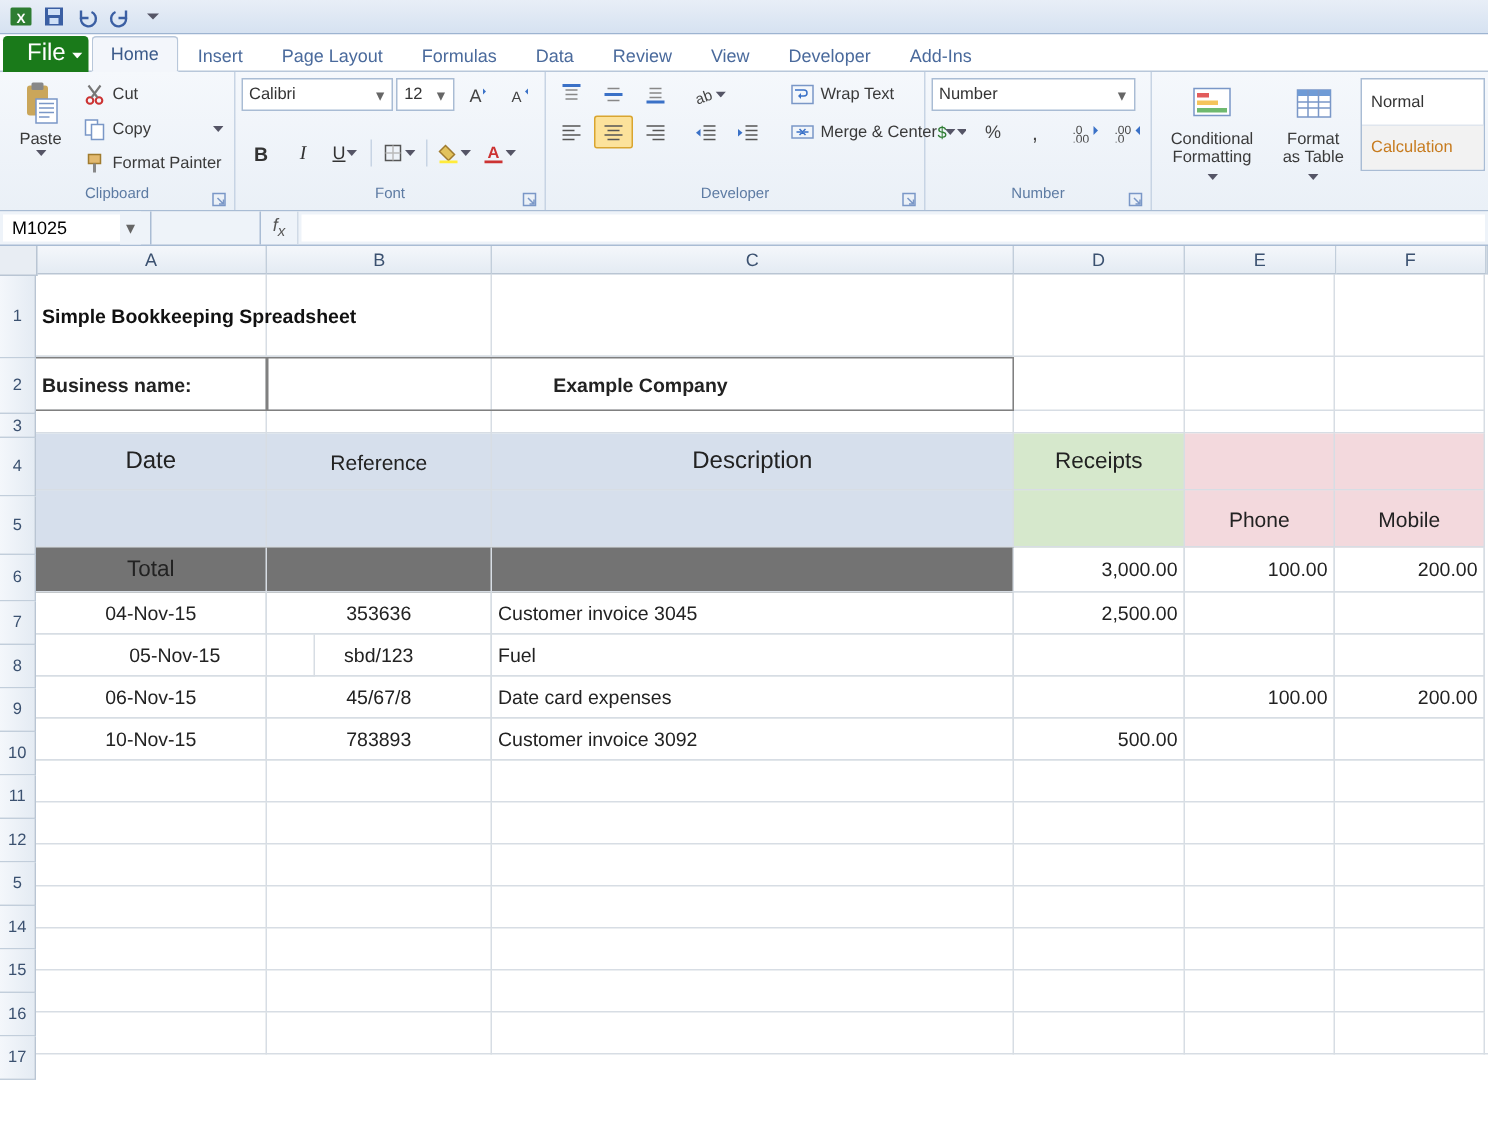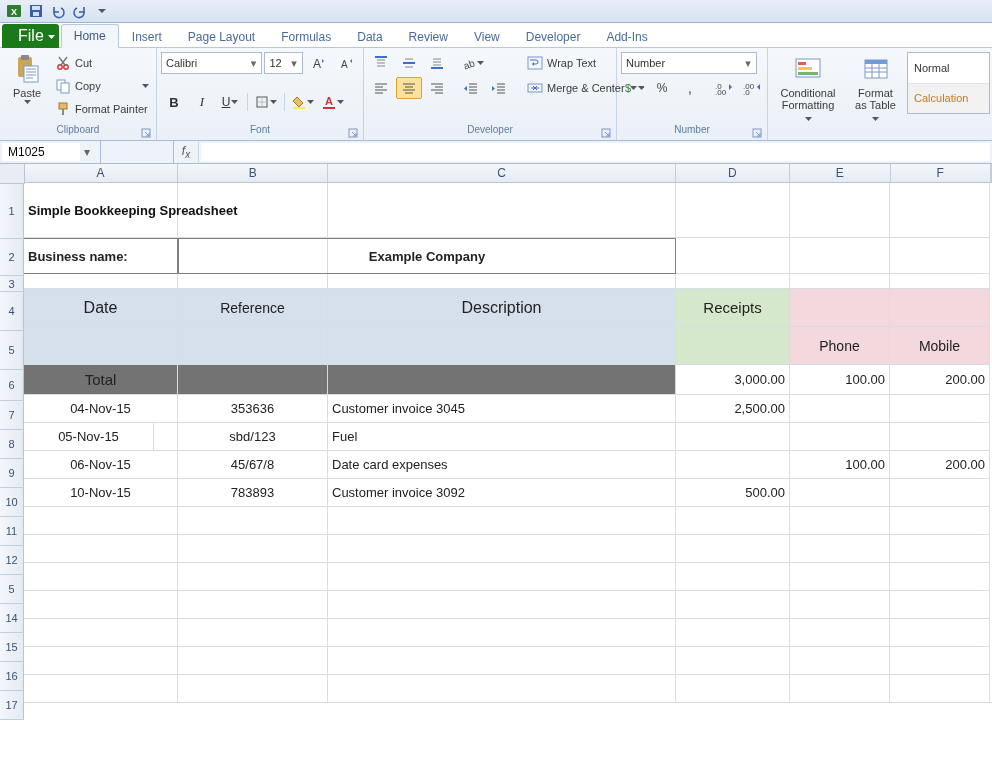--- a/index.html
+++ b/index.html
@@ -610,21 +610,21 @@
       <div class="cell sheet-font hdr-yellow" style="left: 304px; top: 182px; width: 348px; height: 30px;"></div>
       <div class="cell sheet-font right" style="left: 652px; top: 182px; width: 114px; height: 30px;">3,000.00</div>
       <div class="cell sheet-font right" style="left: 766px; top: 182px; width: 100px; height: 30px;">100.00</div>
       <div class="cell sheet-font right" style="left: 866px; top: 182px; width: 100px; height: 30px;">200.00</div>
       <div class="cell sheet-font center" style="left: 0px; top: 212px; width: 154px; height: 28px;">04-Nov-15</div>
       <div class="cell sheet-font center" style="left: 154px; top: 212px; width: 150px; height: 28px;">353636</div>
       <div class="cell sheet-font " style="left: 304px; top: 212px; width: 348px; height: 28px;">Customer invoice 3045</div>
       <div class="cell sheet-font right" style="left: 652px; top: 212px; width: 114px; height: 28px;">2,500.00</div>
       <div class="cell sheet-font right" style="left: 766px; top: 212px; width: 100px; height: 28px;"></div>
       <div class="cell sheet-font right" style="left: 866px; top: 212px; width: 100px; height: 28px;"></div>
-      <div class="cell sheet-font center" style="left: 0px; top: 240px; width: 130px; height: 28px;">05-Nov-15</div>
+      <div class="cell sheet-font center" style="left: 0px; top: 240px; width: 186px; height: 28px;">05-Nov-15</div>
       <div class="cell sheet-font center" style="left: 154px; top: 240px; width: 150px; height: 28px;">sbd/123</div>
       <div class="cell sheet-font " style="left: 304px; top: 240px; width: 348px; height: 28px;">Fuel</div>
       <div class="cell sheet-font right" style="left: 652px; top: 240px; width: 114px; height: 28px;"></div>
       <div class="cell sheet-font right" style="left: 766px; top: 240px; width: 100px; height: 28px;"></div>
       <div class="cell sheet-font right" style="left: 866px; top: 240px; width: 100px; height: 28px;"></div>
       <div class="cell sheet-font center" style="left: 0px; top: 268px; width: 154px; height: 28px;">06-Nov-15</div>
       <div class="cell sheet-font center" style="left: 154px; top: 268px; width: 150px; height: 28px;">45/67/8</div>
       <div class="cell sheet-font " style="left: 304px; top: 268px; width: 348px; height: 28px;">Date card expenses</div>
       <div class="cell sheet-font right" style="left: 652px; top: 268px; width: 114px; height: 28px;"></div>
       <div class="cell sheet-font right" style="left: 766px; top: 268px; width: 100px; height: 28px;">100.00</div>

